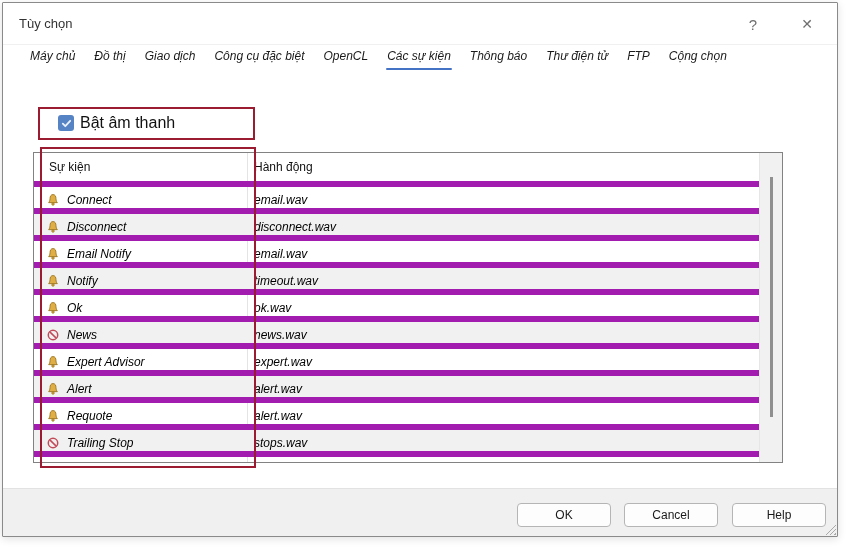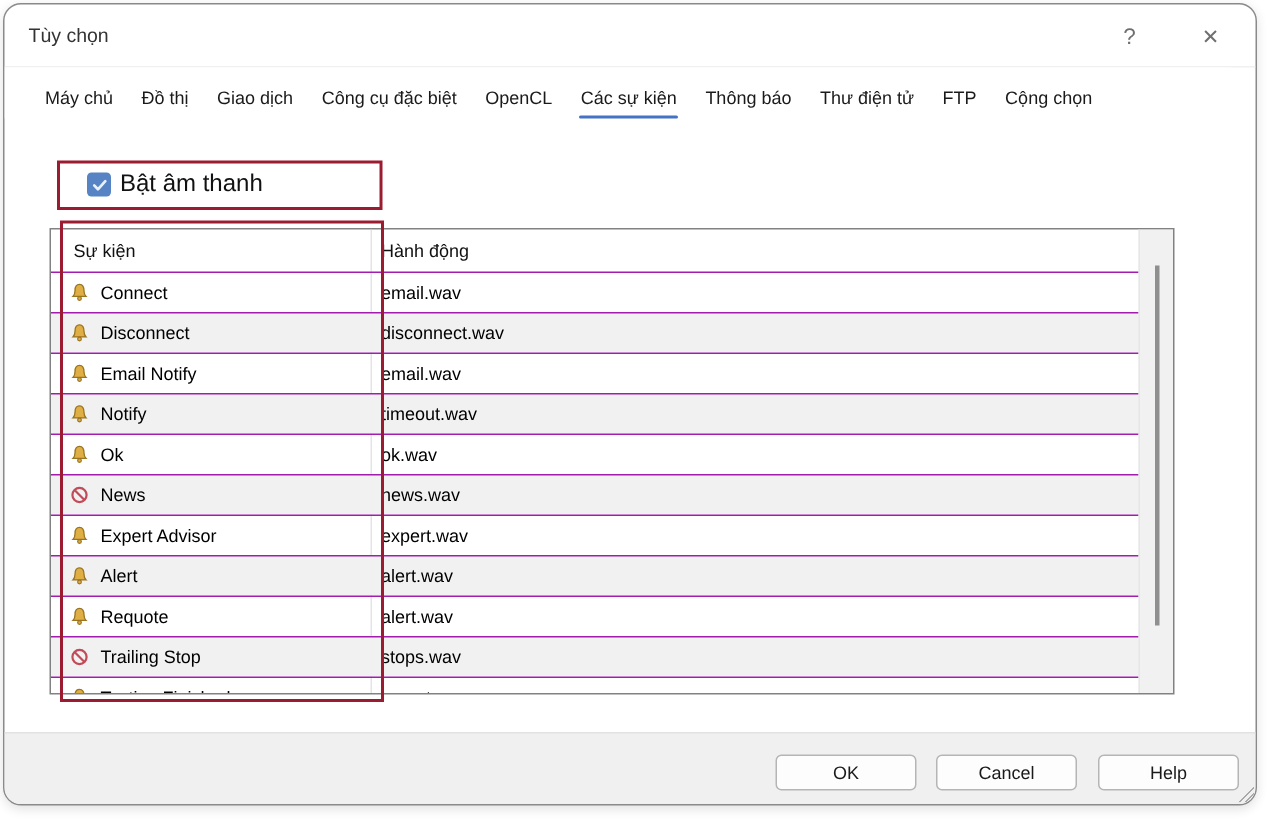--- a/index.html
+++ b/index.html
@@ -5,54 +5,54 @@
   :root{
     --annotation:#9b1c31;
     --tab-underline:#4472c4;
     --checkbox-blue:#5583c4;
     --row-alt:#f1f1f1;
   }
   *{margin:0;padding:0;box-sizing:border-box;}
   html,body{width:846px;height:547px;background:#ffffff;
     font-family:"Liberation Sans","DejaVu Sans",sans-serif;color:#1c1c1c;}
   .dialog{position:absolute;left:2px;top:2px;width:836px;height:535px;
-    background:#fff;border:1px solid #8a8a8a;border-radius:12px;
+    background:#fff;border:1px solid #8a8a8a;border-radius:1px;
     box-shadow:0 2px 8px rgba(0,0,0,.12);overflow:hidden;}
   
   .titlebar{position:absolute;left:0;top:0;right:0;height:42px;display:flex;
     align-items:center;padding-left:16px;border-bottom:1px solid #f0f0f0;}
   .title{font-size:13px;color:#333;}
   .cap-btn{position:absolute;top:0;width:44px;height:42px;display:flex;
     align-items:center;justify-content:center;color:#6f6f6f;font-size:15px;cursor:default;}
   .cap-help{right:62px;}
   .cap-close{right:8px;font-size:14px;}
   
   .tabbar{position:absolute;left:0;top:42px;right:16px;height:34px;display:flex;
-    align-items:flex-end;gap:17px;padding-left:26px;background:#fff;}
+    align-items:flex-start;gap:17px;padding-left:26px;background:#fff;font-style:italic;}
   .tab{font-size:12px;color:#1a1a1a;position:relative;padding:4px 1px 7px 1px;white-space:nowrap;}
   .tab.selected::after{content:"";position:absolute;left:0;right:0;bottom:0;
     height:2px;background:var(--tab-underline);border-radius:1px;}
   
   .anno{position:absolute;border:2px solid var(--annotation);pointer-events:none;}
   .anno1{left:35px;top:104px;width:217px;height:33px;}
   .anno2{left:37px;top:144px;width:216px;height:321px;}
   
   .chk-row{position:absolute;left:55px;top:111px;display:flex;align-items:center;gap:6px;}
   .chk-box{width:16px;height:16px;border-radius:3px;background:var(--checkbox-blue);
     display:flex;align-items:center;justify-content:center;}
   .chk-label{font-size:16px;color:#111;}
   
   .list{position:absolute;left:30px;top:149px;width:750px;height:311px;
     border:1px solid #828282;background:#fff;overflow:hidden;}
   .col-divider{position:absolute;left:213px;top:0;bottom:0;width:1px;background:#e4e4e4;}
   .list-header{position:relative;height:28px;font-size:12px;color:#111;}
   .list-header .h-event{position:absolute;left:15px;top:7px;}
   .list-header .h-action{position:absolute;left:220px;top:7px;}
   .rows{position:relative;}
-  .row{position:relative;height:27px;font-size:12px;color:#000;border-top:1px solid #a21caf;}
+  .row{position:relative;height:27px;font-size:12px;color:#000;border-top:6px solid #a21caf;font-style:italic;}
   .row.alt{background:var(--row-alt);}
   .row .icon{position:absolute;left:12px;top:6px;width:14px;height:14px;}
   .row .icon svg{display:block;width:14px;height:14px;}
   .row .ev{position:absolute;left:33px;top:6px;}
   .row .ac{position:absolute;left:220px;top:6px;}
   
   .sbar{position:absolute;right:0;top:0;bottom:0;width:23px;background:#f1f1f1;
     border-left:1px solid #e6e6e6;}
   .sthumb{position:absolute;left:10px;top:24px;width:3px;height:240px;background:#8f8f8f;}
   

